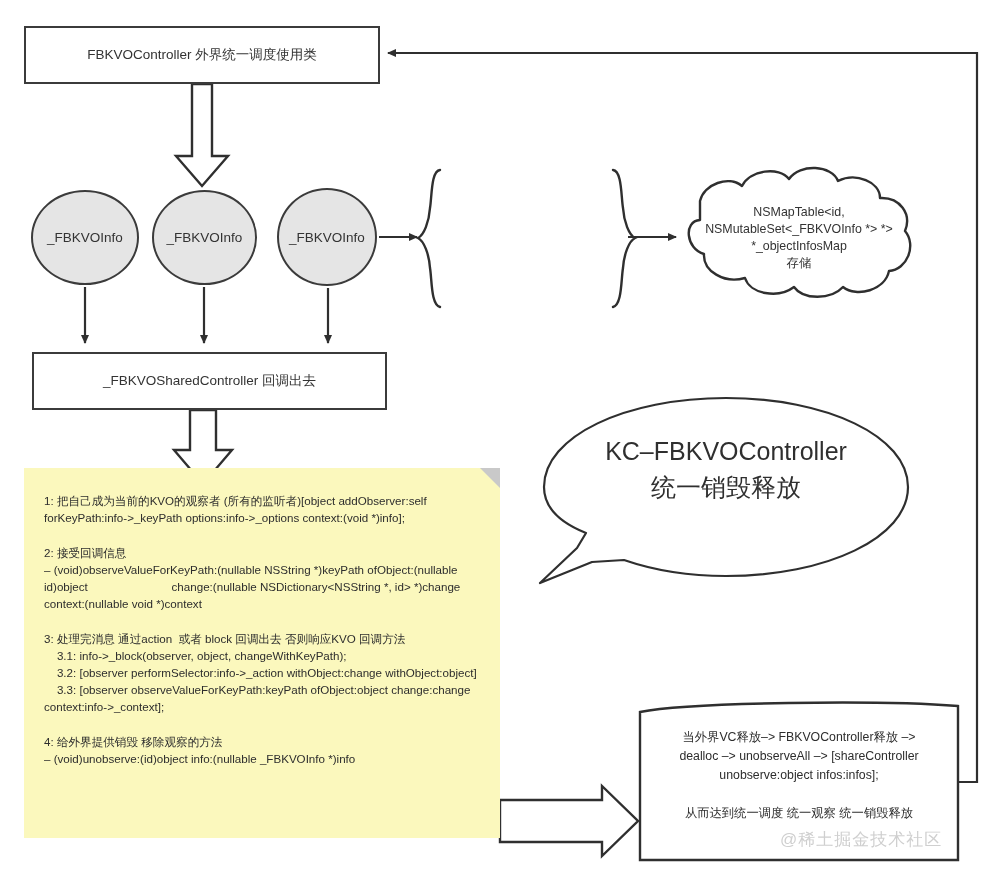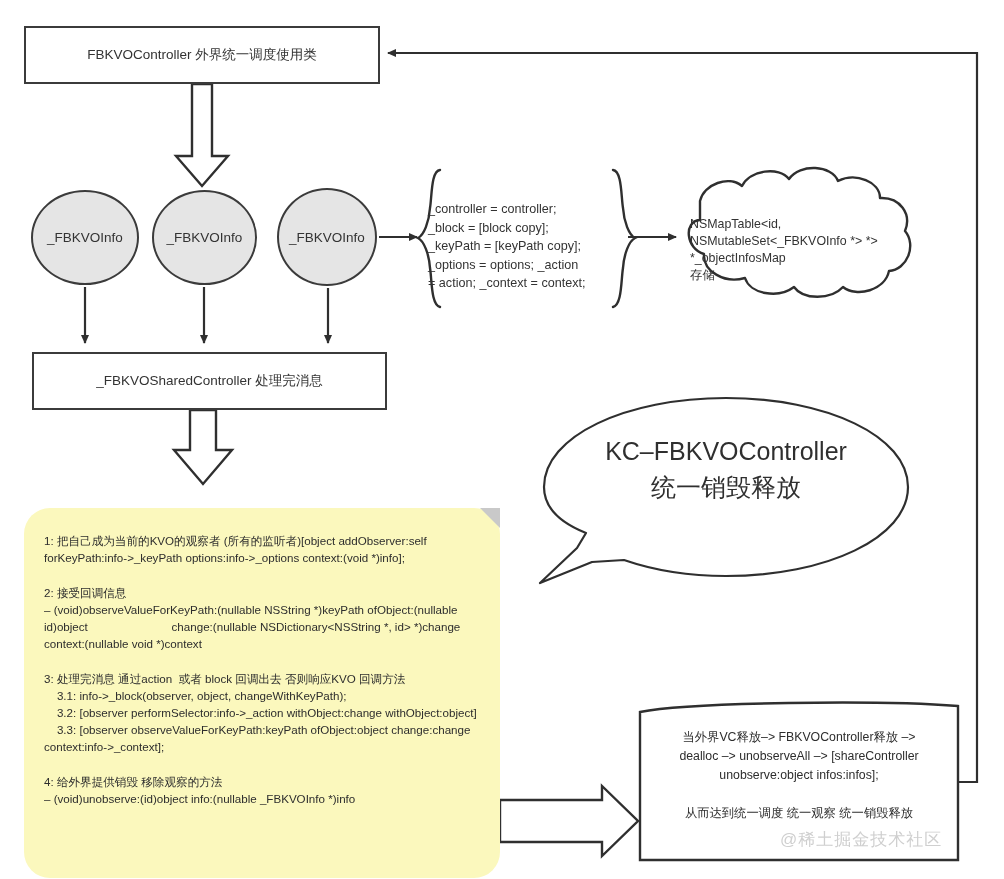--- a/index.html
+++ b/index.html
@@ -38,37 +38,37 @@
   }
   #brace-code{
     position:absolute;left:8px;top:32px;width:198px;
     font-size:12.6px;line-height:18.5px;color:#333;white-space:pre-line;
     text-align:left;
   }
 
   
   #cloud-wrap{position:absolute;left:668px;top:182px;width:262px;height:114px;}
   #cloud-text{
-    position:absolute;left:22px;top:34px;width:218px;
-    font-size:12.4px;line-height:17px;text-align:left;color:#333;
+    position:absolute;left:22px;top:22px;width:218px;
+    font-size:12.4px;line-height:17px;text-align:center;color:#333;
     white-space:pre-line;
   }
 
   
   #bubble-wrap{position:absolute;left:536px;top:395px;width:380px;height:185px;}
   #bubble-text{
     position:absolute;left:40px;top:38px;width:300px;
     text-align:center;font-size:25px;line-height:36px;color:#2f2f2f;
     white-space:pre-line;font-weight:400;
   }
 
   
   #note{
-    position:absolute;left:24px;top:508px;width:476px;height:370px;
-    background:#fbf8bd;box-sizing:border-box;border-radius:26px;
+    position:absolute;left:24px;top:468px;width:476px;height:370px;
+    background:#fbf8bd;box-sizing:border-box;
   }
   #note-fold{
     position:absolute;right:0;top:0;width:0;height:0;
     border-left:20px solid transparent;border-top:20px solid #c9c9c9;
   }
   #note-body{
     position:absolute;left:20px;top:24px;width:452px;
     font-size:11.6px;line-height:17.2px;color:#2d2d2d;white-space:pre-wrap;
     text-align:left;
   }
@@ -156,37 +156,30 @@
   <div class="circle-node" id="circle-1">
     <span>_FBKVOInfo</span>
   </div>
   <div class="circle-node" id="circle-2">
     <span>_FBKVOInfo</span>
   </div>
   <div class="circle-node" id="circle-3">
     <span>_FBKVOInfo</span>
   </div>
 
-  <div id="brace-block">
-    <div id="brace-code">  _controller = controller;
-_block = [block copy];
-_keyPath = [keyPath copy];
-_options = options;    _action
-= action;    _context = context;</div>
-  </div>
 
   <div id="cloud-wrap">
     <div id="cloud-text">NSMapTable&lt;id,
 NSMutableSet&lt;_FBKVOInfo *&gt; *&gt;
 *_objectInfosMap
 存储</div>
   </div>
 
   <div class="rect-box" id="shared-box">
-    <span>_FBKVOSharedController  处理完消息</span>
+    <span>_FBKVOSharedController  回调出去</span>
   </div>
 
   <div id="bubble-wrap">
     <div id="bubble-text">KC–FBKVOController
 统一销毁释放</div>
   </div>
 
   <div id="note">
     <div id="note-fold"></div>
     <div id="note-body">1: 把自己成为当前的KVO的观察者 (所有的监听者)[object addObserver:self forKeyPath:info-&gt;_keyPath options:info-&gt;_options context:(void *)info];

